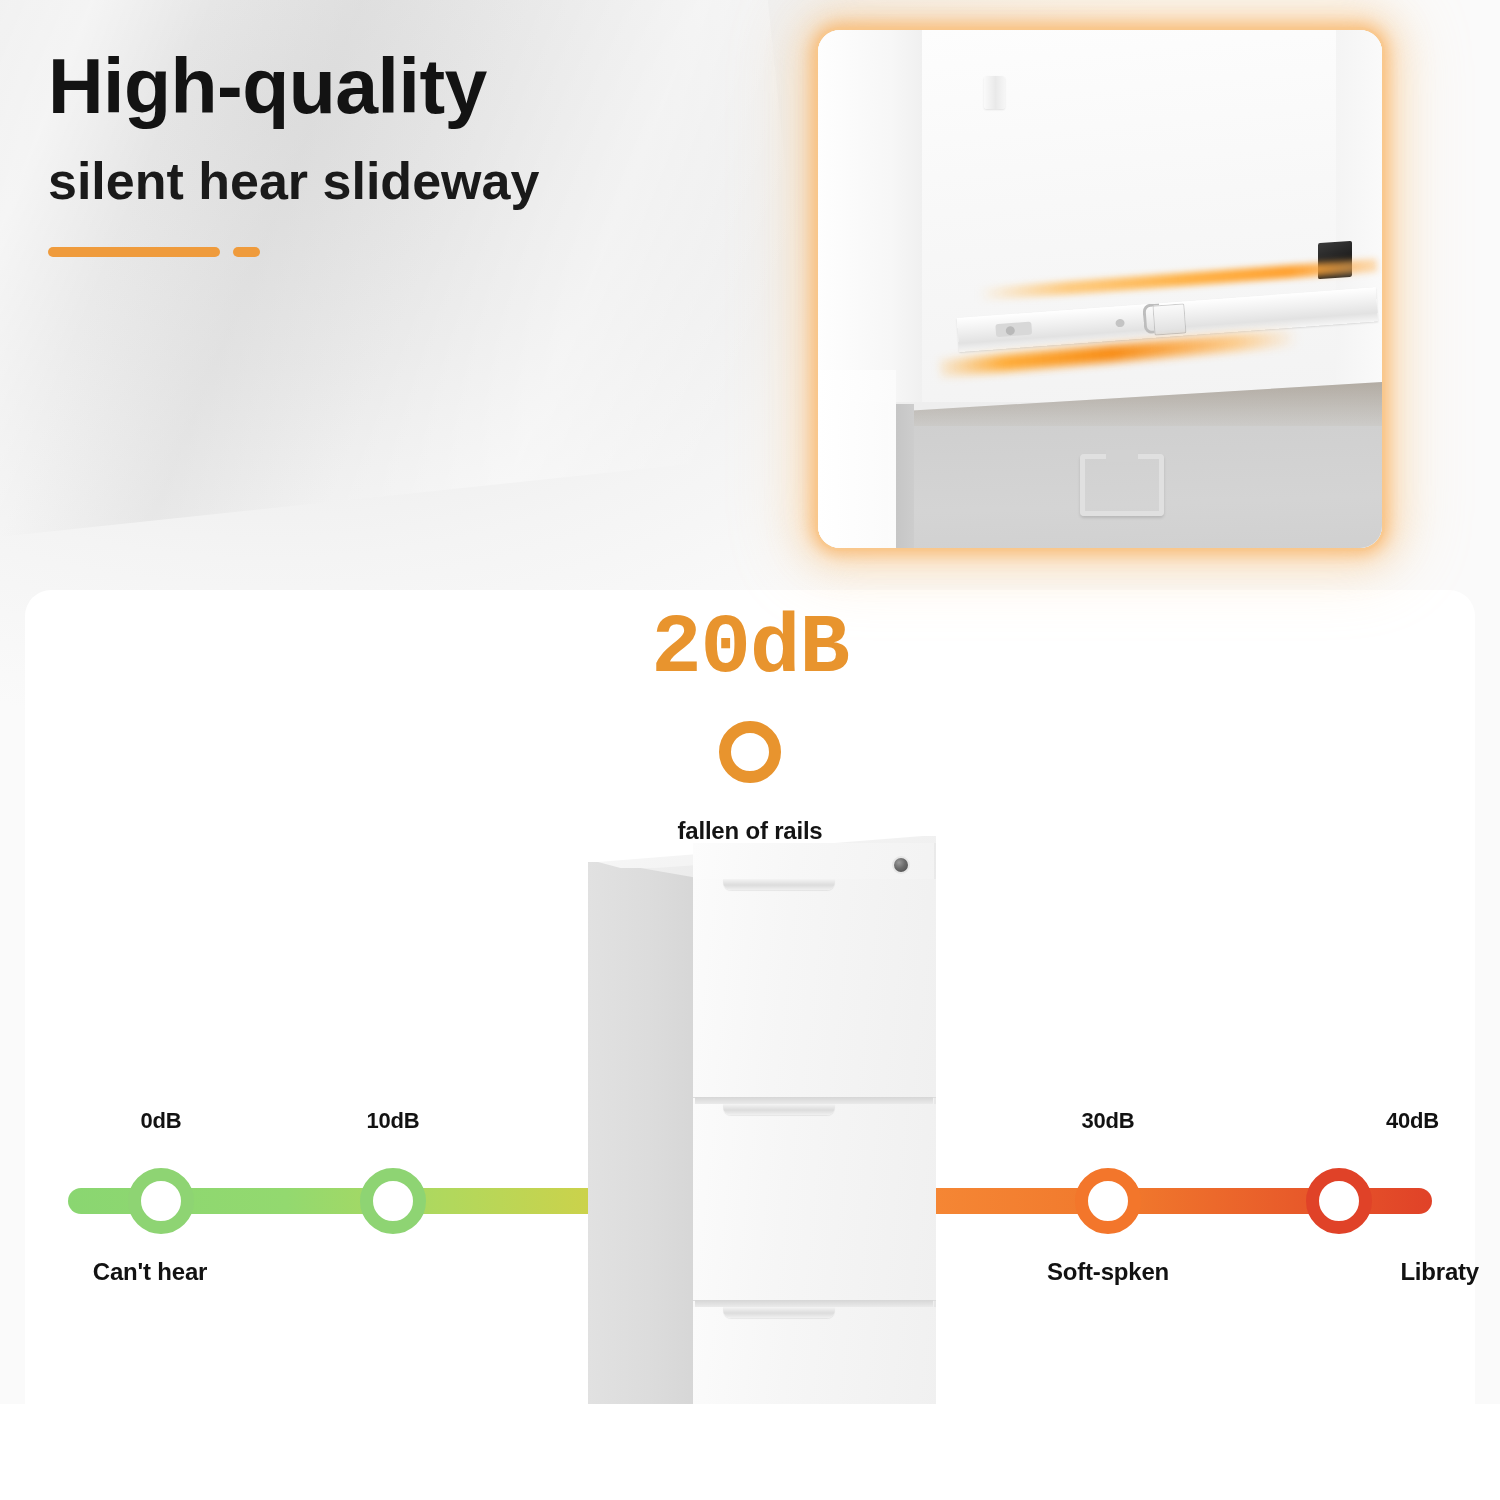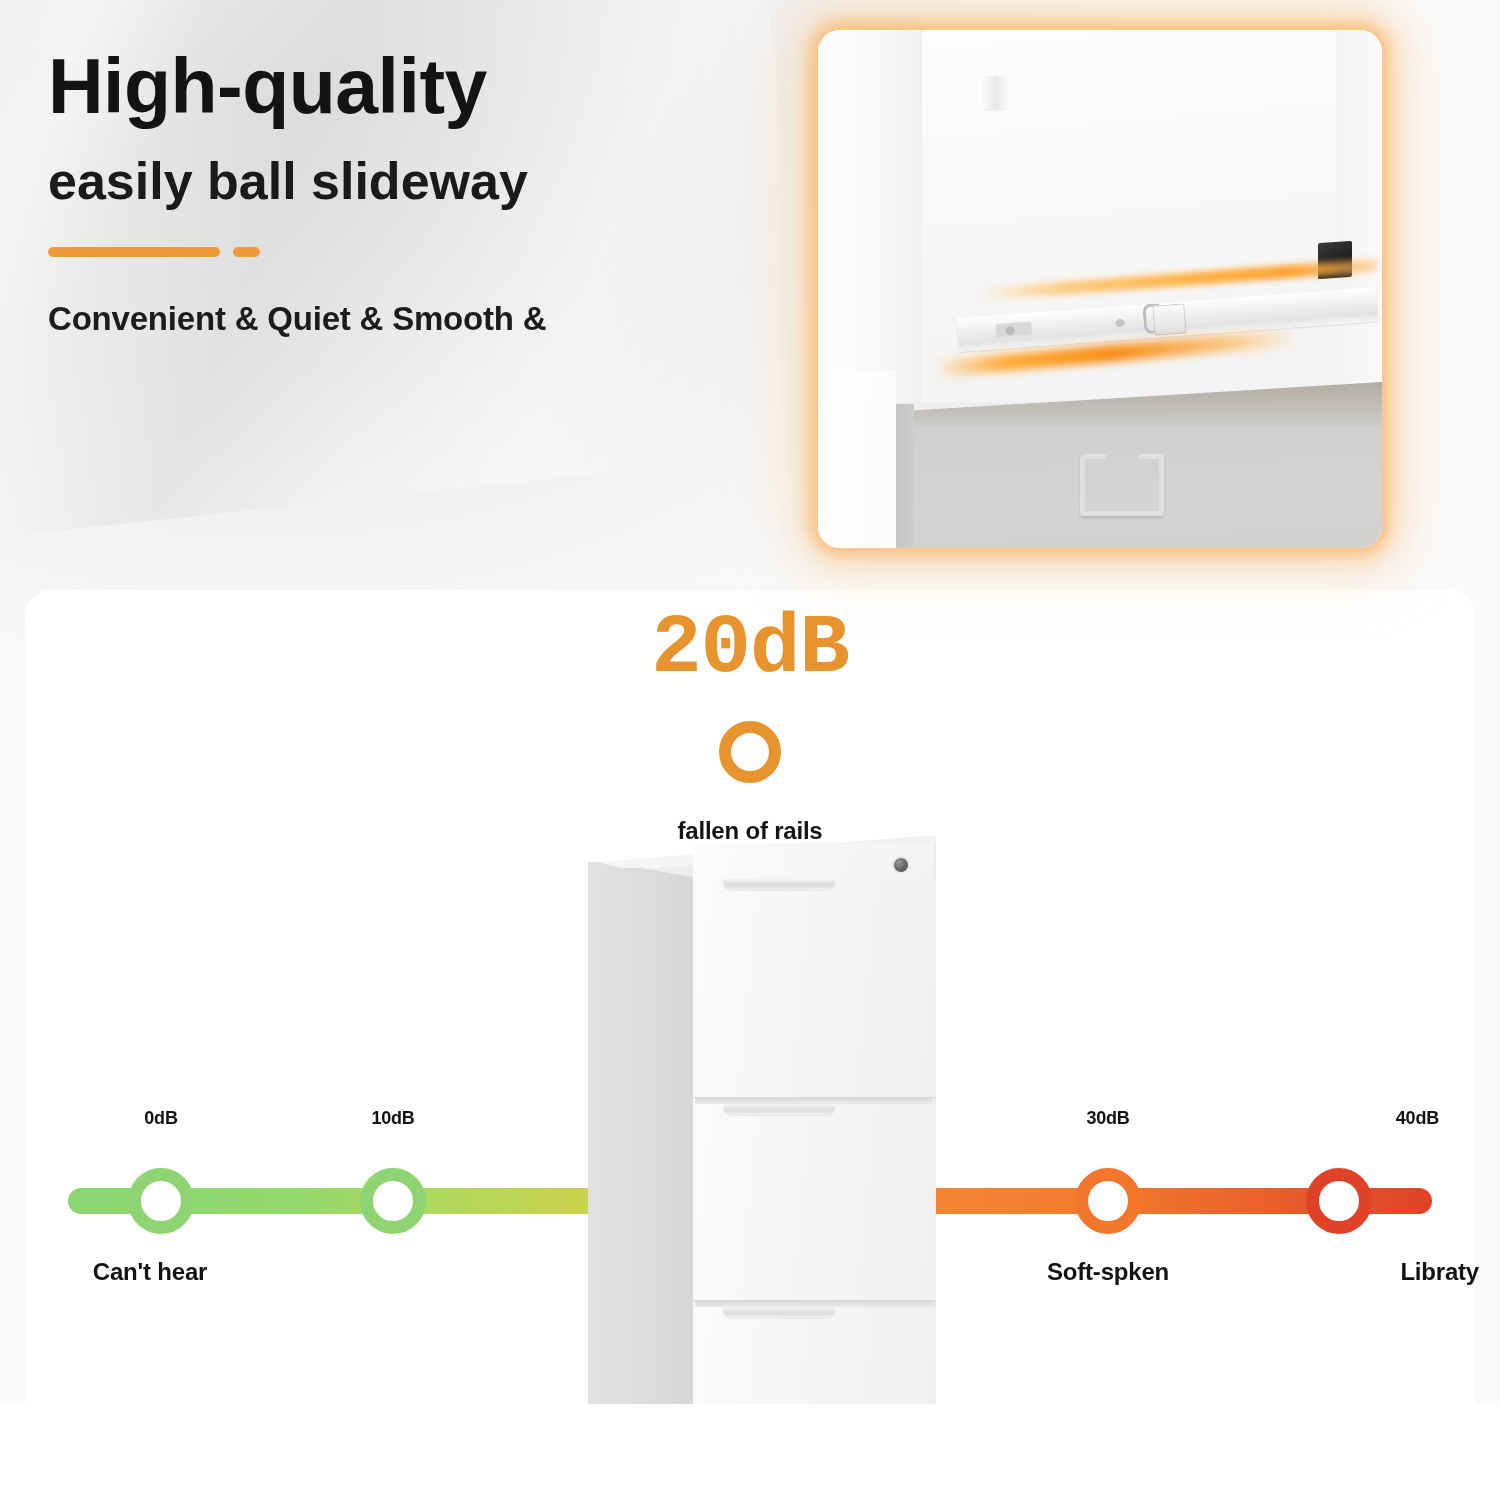--- a/index.html
+++ b/index.html
@@ -384,21 +384,21 @@
   .tick-green { border: 13px solid #8ed473; }
   .tick-orange { border: 13px solid #f3762b; }
   .tick-red { border: 13px solid #e04228; }
 
   .tick-value {
     position: absolute;
     top: 28px;
     width: 200px;
     margin-left: -100px;
     text-align: center;
-    font-size: 18px;
+    font-size: 22px;
     font-weight: bold;
     color: #121212;
     letter-spacing: -0.2px;
   }
   .tick-caption {
     position: absolute;
     top: 178px;
     width: 280px;
     margin-left: -140px;
     text-align: center;
@@ -492,29 +492,29 @@
     clip-path: polygon(0 0, 100% 8px, 100% 100%, 0 88%);
   }
 </style>
 </head>
 <body>
 
 <div id="poster">
 
   <div class="headline-block">
     <h1 class="headline-main">High-quality</h1>
-    <h2 class="headline-sub">easily ball slideway</h2>
+    <h2 class="headline-sub">silent hear slideway</h2>
 
     <div class="divider-row">
       <div class="divider-long"></div>
       <div class="divider-short"></div>
     </div>
 
     <p class="headline-desc">
-      <span>Convenient &amp; Quiet &amp; Smooth &amp;</span><br>
+      <br>
     </p>
   </div>
 
   <div class="photo-card-wrap">
     <div class="photo-card">
       <div class="ph-bg"></div>
       <div class="ph-leftpanel"></div>
       <div class="ph-body"></div>
       <div class="ph-rightcol"></div>
       <div class="ph-clip"></div>

